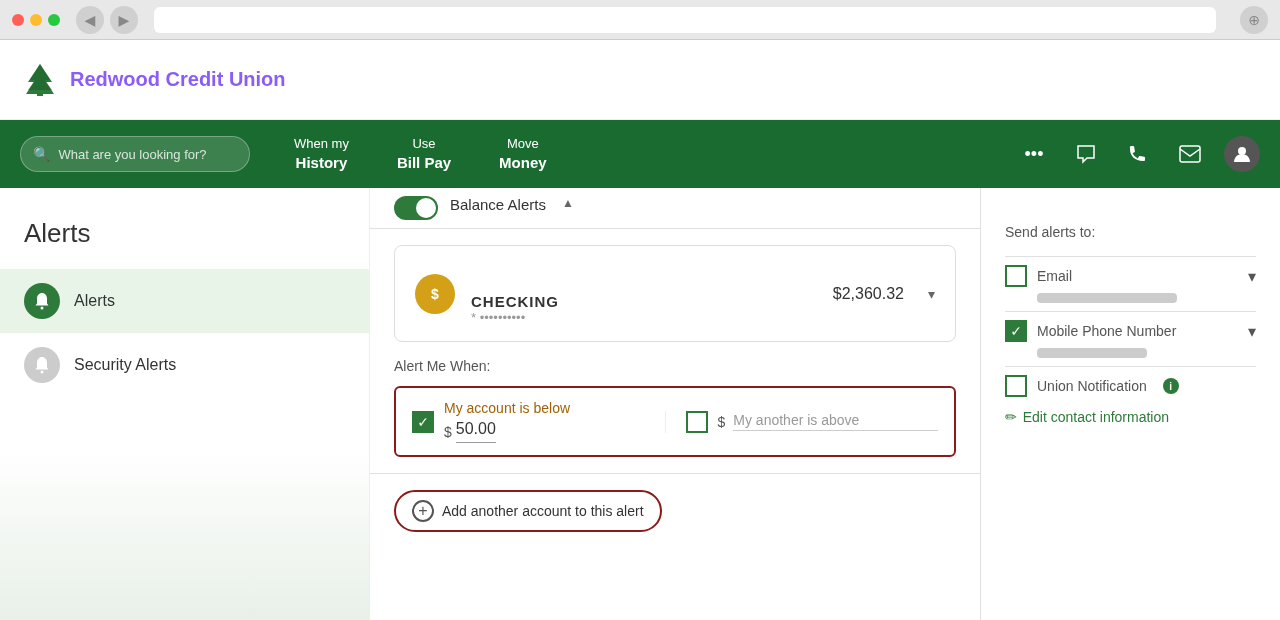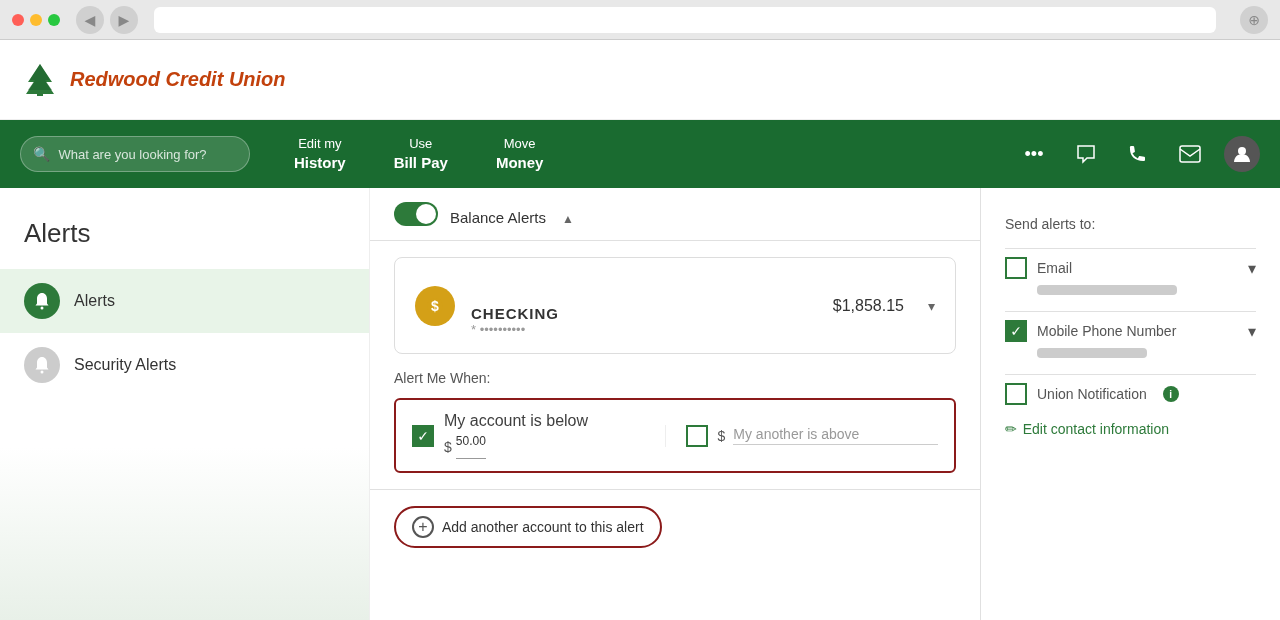--- a/index.html
+++ b/index.html
@@ -33,21 +33,21 @@
     .header-top {
       background: white;
       padding: 10px 20px;
       display: flex;
       align-items: center;
       border-bottom: 1px solid #eee;
       height: 80px;
     }
     .logo { display: flex; align-items: center; gap: 10px; }
     .logo-icon { width: 40px; height: 40px; }
-    .logo-text { font-size: 20px; font-weight: 600; color: #c2410c; font-style: italic; }
+    .logo-text { font-size: 20px; font-weight: 600; color: #8b5cf6; }
 
     
     .nav-bar {
       background: #1a6b30;
       height: 68px;
       display: flex;
       align-items: center;
       padding: 0 20px;
       gap: 0;
     }
@@ -138,22 +138,22 @@
     
     .content-area {
       flex: 1;
       overflow-y: auto;
       padding: 0;
     }
 
     
     .balance-alerts-bar {
       display: flex;
-      align-items: flex-end;
-      padding: 14px 24px;
+      align-items: flex-start;
+      padding: 8px 24px;
       border-bottom: 1px solid #e0e0e0;
       gap: 12px;
     }
     .toggle-switch {
       width: 44px; height: 24px;
       background: #2d7a3a;
       border-radius: 12px;
       position: relative;
       cursor: pointer;
     }
@@ -228,32 +228,32 @@
       color: white; font-size: 14px;
       cursor: pointer;
     }
     .checkbox-empty {
       width: 22px; height: 22px;
       border: 2px solid #2d7a3a;
       background: white;
       cursor: pointer;
     }
     .condition-text { }
-    .condition-label { font-size: 16px; color: #404040; }
+    .condition-label { font-size: 14px; color: #a16207; }
     .condition-amount {
       display: flex;
       align-items: center;
       gap: 4px;
       margin-top: 4px;
     }
     .dollar-sign { font-size: 14px; color: #555; }
     .amount-value {
-      font-size: 12px; font-weight: 500; color: #333;
+      font-size: 16px; font-weight: 500; color: #333;
       border-bottom: 1px solid #999;
-      padding-bottom: 10px;
+      padding-bottom: 4px;
     }
     .condition-above-label { font-size: 14px; color: #999; border-bottom: 1px solid #ccc; padding-bottom: 2px; flex: 1; }
 
     
     .add-account-section { padding: 16px 24px; }
     .add-account-btn {
       display: flex;
       align-items: center;
       gap: 8px;
       border: 2px solid #8b1a1a;
@@ -269,27 +269,27 @@
       border: 2px solid #555;
       border-radius: 50%;
       display: flex; align-items: center; justify-content: center;
       font-size: 16px; color: #555;
     }
 
     
     .right-panel {
       width: 300px;
       min-width: 300px;
-      padding: 28px 24px;
+      padding: 36px 24px;
       border-left: 1px solid #e0e0e0;
     }
     .send-alerts-label { font-size: 14px; color: #555; margin-bottom: 16px; }
 
     .alert-option {
-      margin-bottom: 16px;
+      margin-bottom: 8px;
     }
     .alert-option-row {
       display: flex;
       align-items: center;
       gap: 10px;
       margin-bottom: 6px;
     }
     .alert-option-label { font-size: 14px; color: #555; }
 
     .checkbox-outline {
@@ -382,21 +382,21 @@
     </div>
   </div>
 
   <div class="nav-bar">
     <div class="search-box">
       <span class="search-icon-white">🔍</span>
       <span style="font-size:13px;color:rgba(255,255,255,0.8)">What are you looking for?</span>
     </div>
     <div class="nav-links">
       <a class="nav-link">
-        <span class="small">Edit my</span>
+        <span class="small">When my</span>
         <span class="bold">History</span>
       </a>
       <a class="nav-link">
         <span class="small">Use</span>
         <span class="bold">Bill Pay</span>
       </a>
       <a class="nav-link">
         <span class="small">Move</span>
         <span class="bold">Money</span>
       </a>
@@ -471,21 +471,21 @@
           <div class="account-icon-circle">
             <svg width="20" height="20" viewBox="0 0 20 20" fill="none" xmlns="http://www.w3.org/2000/svg">
               <circle cx="10" cy="10" r="8" fill="#d4a017"></circle>
               <text x="10" y="15" text-anchor="middle" fill="white" font-size="14" font-weight="bold">$</text>
             </svg>
           </div>
           <div class="account-info">
             <div class="account-type">CHECKING</div>
             <div class="account-number">* ••••••••••</div>
           </div>
-          <span class="account-balance">$1,858.15</span>
+          <span class="account-balance">$2,360.32</span>
           <span class="account-chevron">▾</span>
         </div>
 
         <div class="alert-me-when">Alert Me When:</div>
 
         <div class="alert-conditions-box">
 
           <div class="condition-left">
             <div class="checkbox-green">✓</div>
             <div class="condition-text">

